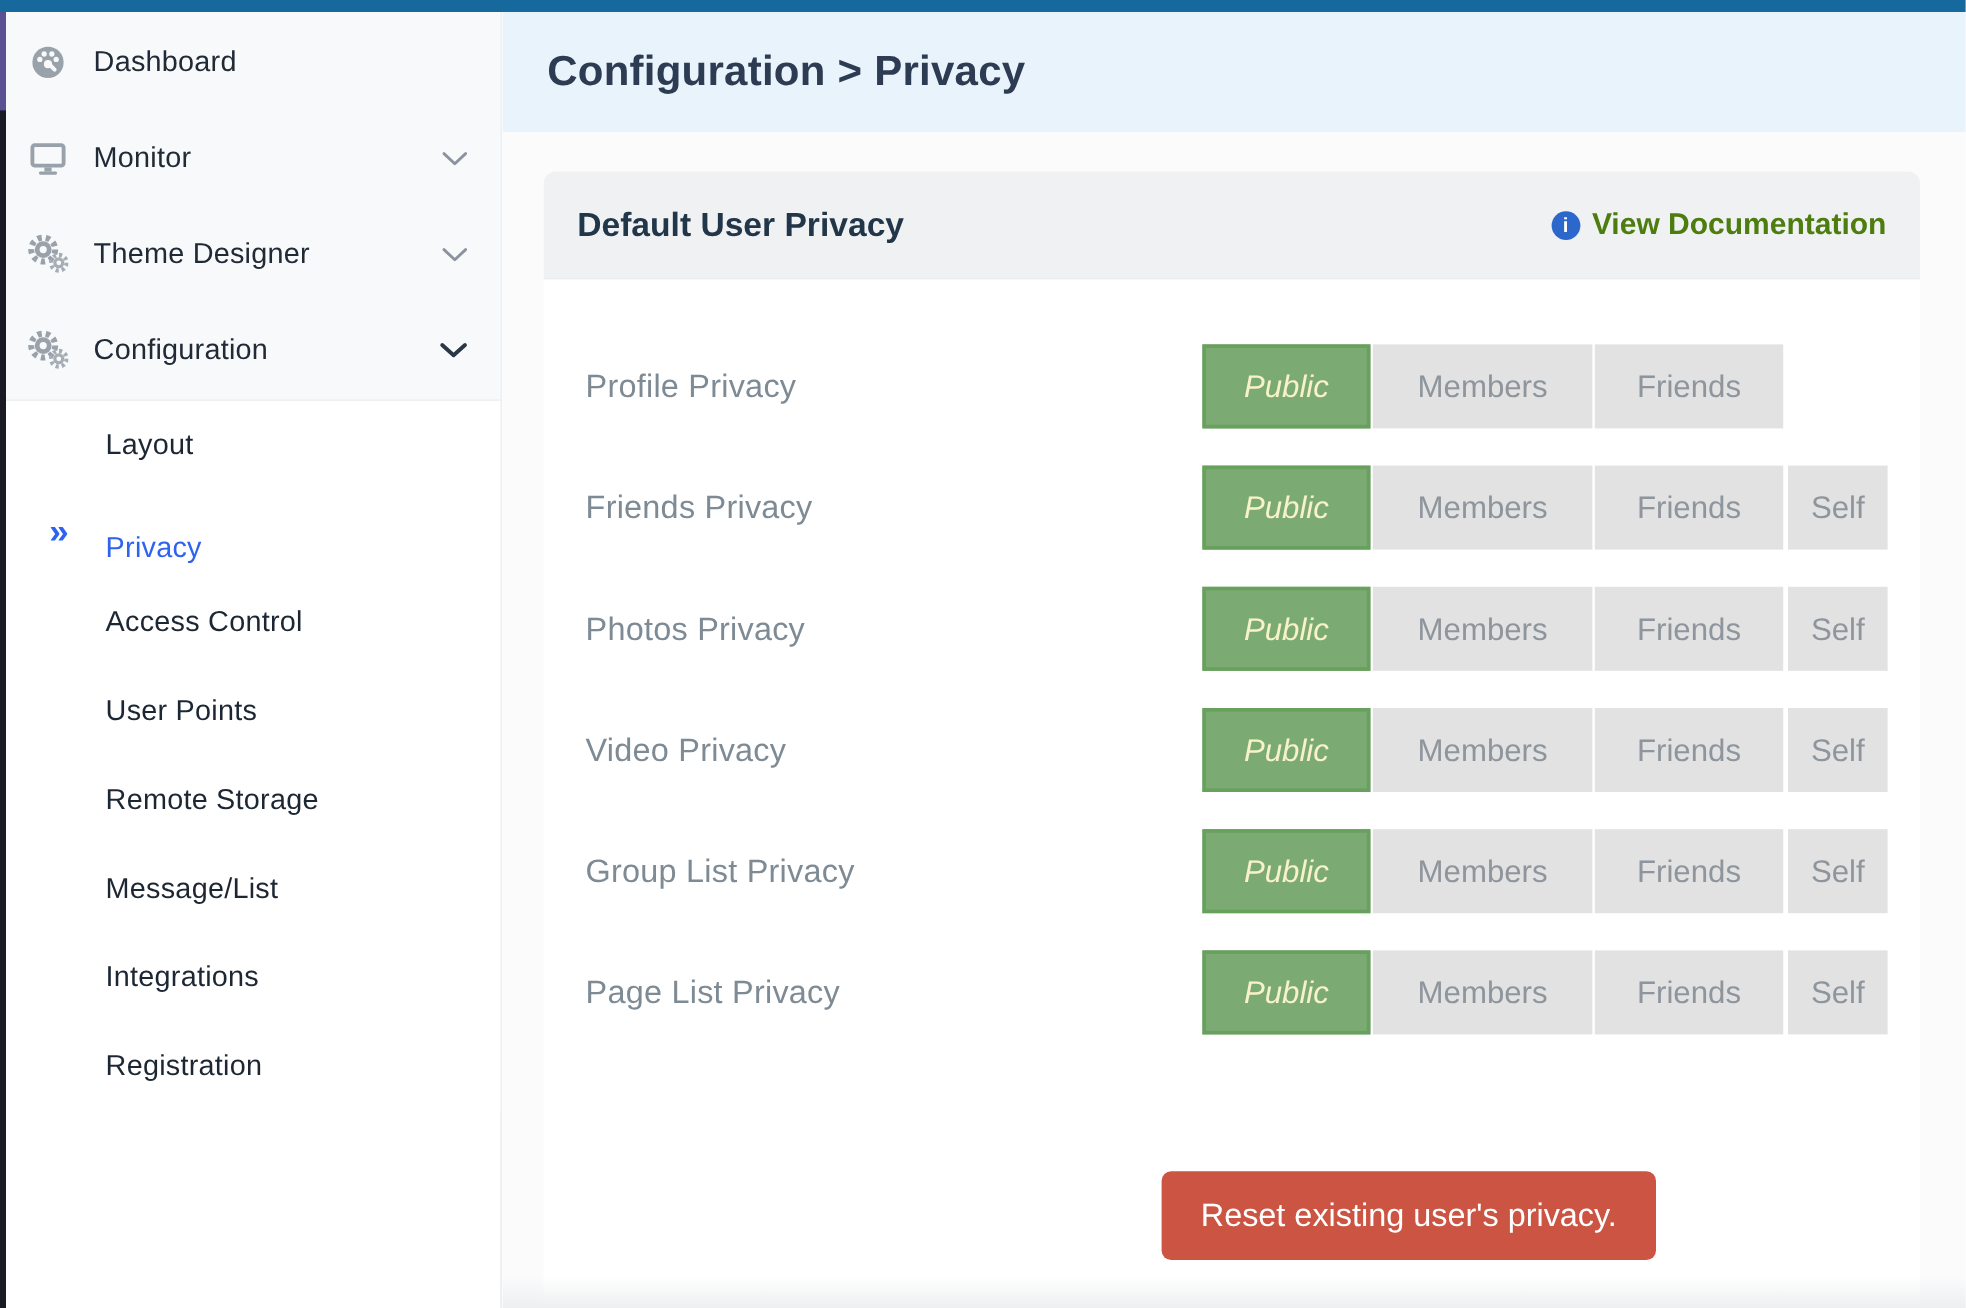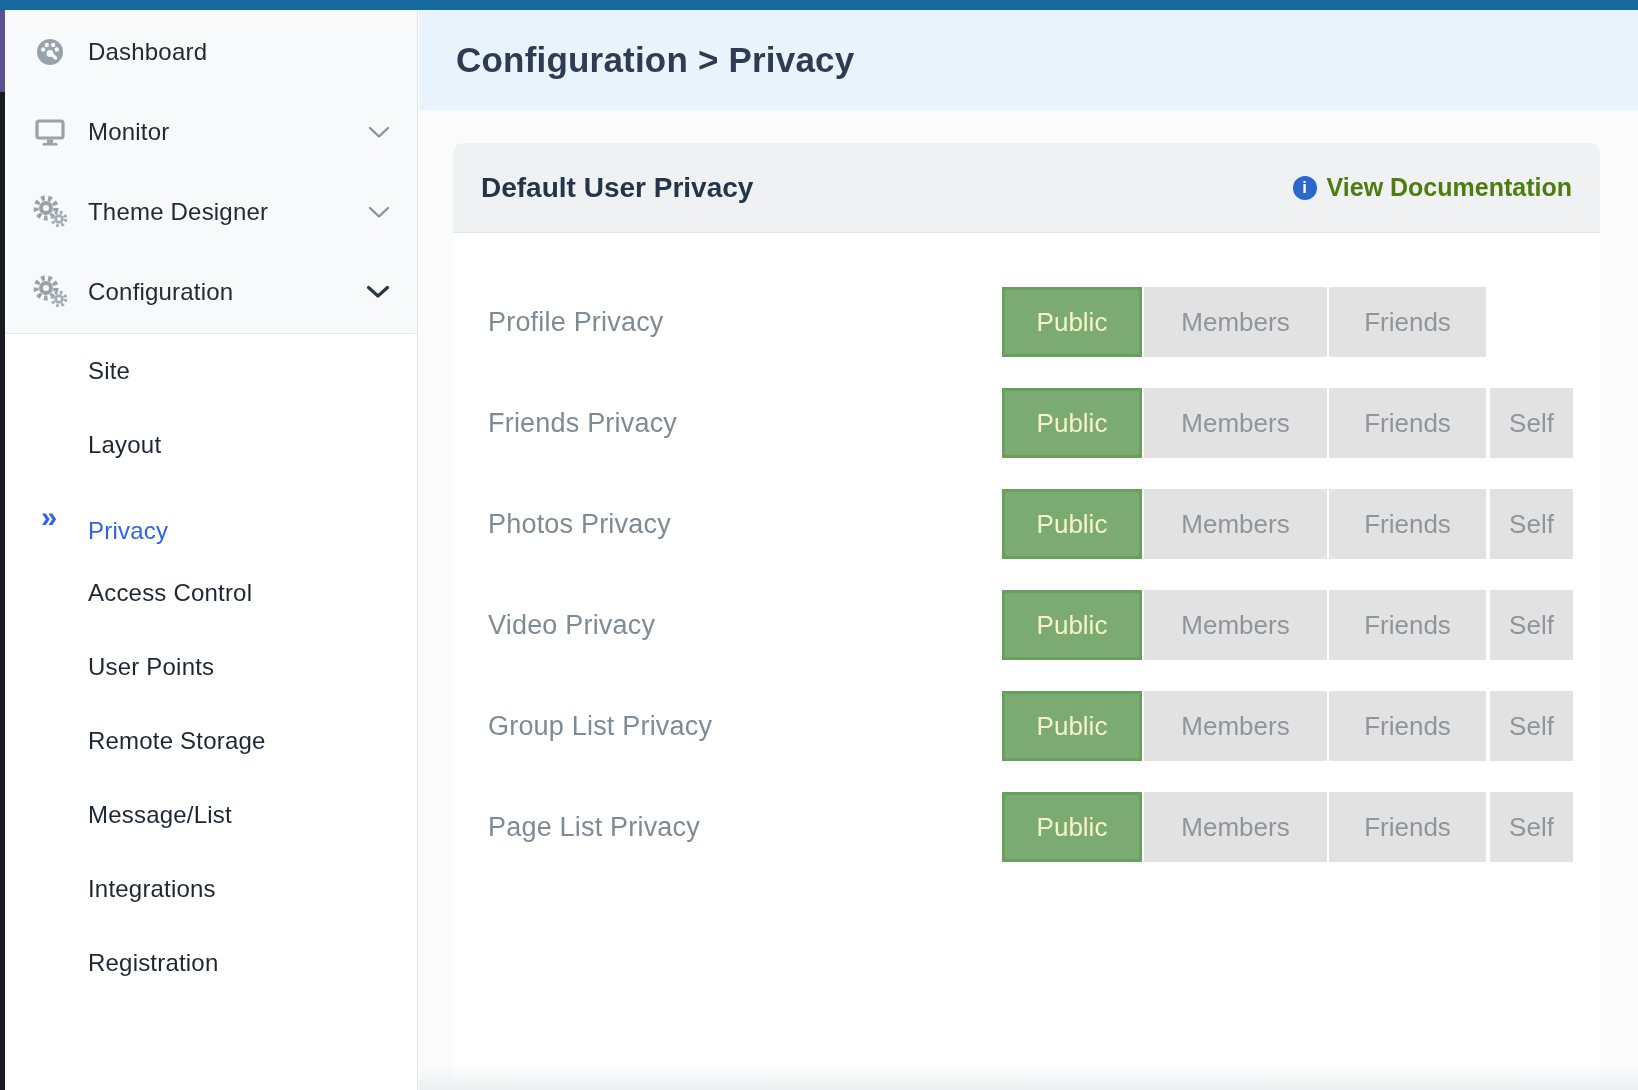--- a/index.html
+++ b/index.html
@@ -10,21 +10,21 @@
     background:#fbfbfc;
   }
   
   .topbar { position:absolute; left:0; top:0; width:1638px; height:10px; background:#16699c; z-index:40; }
   .edge   { position:absolute; left:0; top:0; width:5px; height:1090px; background:#1a1a22; z-index:30; }
   .edge .edge-purple { position:absolute; left:0; top:10px; width:5px; height:82px; background:#5b5192; }
   
   .sidebar { position:absolute; left:5px; top:10px; width:413px; height:1080px;
              background:#ffffff; border-right:1px solid #e3e6e9; z-index:10; }
   .side-top { height:324px; background:#f8f9fa; border-bottom:1px solid #e7eaec; padding-top:2px; }
-  .side-item { position:relative; height:80px; display:flex; align-items:center; padding-left:28px; cursor:pointer; }
+  .side-item { position:relative; height:80px; display:flex; align-items:center; padding-left:18px; cursor:pointer; }
   .side-item .icn { width:34px; height:34px; display:flex; align-items:center; justify-content:center; flex:0 0 34px; }
   .side-item .lbl { margin-left:21px; font-size:24px; color:#212b38; font-weight:500; letter-spacing:.2px; }
   .side-item .chev { position:absolute; right:27px; color:#8a939e; display:flex; }
   .side-item .chev.strong { color:#2b3646; }
   .side-sub { background:#ffffff; }
   .sub-item { position:relative; height:74px; display:flex; align-items:center; padding-left:83px; cursor:pointer; }
   .sub-item .lbl { font-size:24px; color:#1c2733; letter-spacing:.2px; }
   .sub-item.active .lbl { color:#2e62f1;margin-top:24px; }
   .sub-item .active-ico { position:absolute; left:36px; top:50%; transform:translateY(-54%);
             color:#2e62f1; font-size:29px; font-weight:bold; line-height:1; }
@@ -44,21 +44,21 @@
                         justify-content:center; line-height:1; }
   .doc-link .doc-lbl { color:#4d7c0f; font-size:25px; font-weight:bold; }
   
   .prow { position:absolute; left:35px; right:20px; height:70px; }
   .prow .row-label { position:absolute; left:0; top:0; height:70px; display:flex; align-items:center;
                      font-size:27px; color:#7e8b95; letter-spacing:.2px; }
   .prow .btns { position:absolute; left:514px; top:0; display:flex; }
   .opt { height:70px; display:flex; align-items:center; justify-content:center;
          background:#e2e2e2; color:#8e959c; font-size:26px; border:none; margin-left:2px;
          font-family:inherit; cursor:pointer; }
-  .opt:first-child { margin-left:0; }
+  .opt:first-child { margin-left:0;font-style:italic; }
   .w-public  { width:140px; }
   .w-members { width:183px; }
   .w-friends { width:157px; }
   .w-self    { width:83px; margin-left:4px; }
   .opt.sel { background:#7caa73; border:3px solid #68a05e; color:#f8f2c9; }
   .reset-btn { position:absolute; left:515px; top:833px; width:412px; height:74px;
                background:#cc5443; border:none; border-radius:8px; color:#ffffff;
                font-size:27px; font-family:inherit; cursor:pointer; }
   .bottom-fade { position:absolute; left:419px; bottom:0; width:1219px; height:26px;
                  background:linear-gradient(to bottom, rgba(238,240,241,0), #edeff0);
@@ -140,23 +140,20 @@
       <span class="chev strong">
         <svg width="24" height="14" viewBox="0 0 24 14">
             <polyline points="2.5,2.5 12,11 21.5,2.5" fill="none" stroke="currentColor" stroke-width="3.2" stroke-linecap="round" stroke-linejoin="round"></polyline>
           </svg>
       </span>
     </div>
   </div>
 
   <nav class="side-sub">
     <div class="sub-item">
-      <span class="lbl">Site</span>
-    </div>
-    <div class="sub-item">
       <span class="lbl">Layout</span>
     </div>
     <div class="sub-item active">
       <span class="active-ico">»</span>
       <span class="lbl">Privacy</span>
     </div>
     <div class="sub-item">
       <span class="lbl">Access Control</span>
     </div>
     <div class="sub-item">
@@ -242,15 +239,16 @@
   <div class="prow" style="top:649px">
     <span class="row-label">Page List Privacy</span>
     <div class="btns">
       <button class="opt w-public sel">Public</button>
       <button class="opt w-members">Members</button>
       <button class="opt w-friends">Friends</button>
       <button class="opt w-self">Self</button>
     </div>
   </div>
 
+  <button class="reset-btn">Reset existing user's privacy.</button>
 </section>
 
 <div class="bottom-fade"></div>
 
 </body></html>

